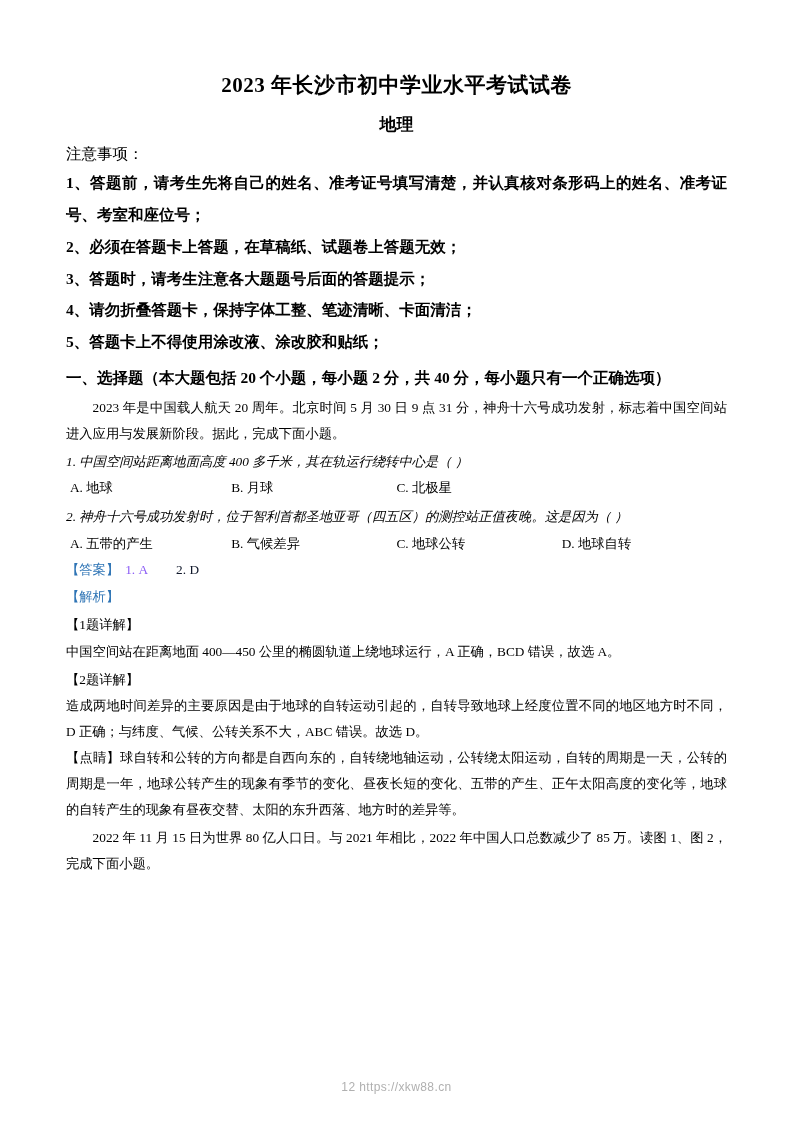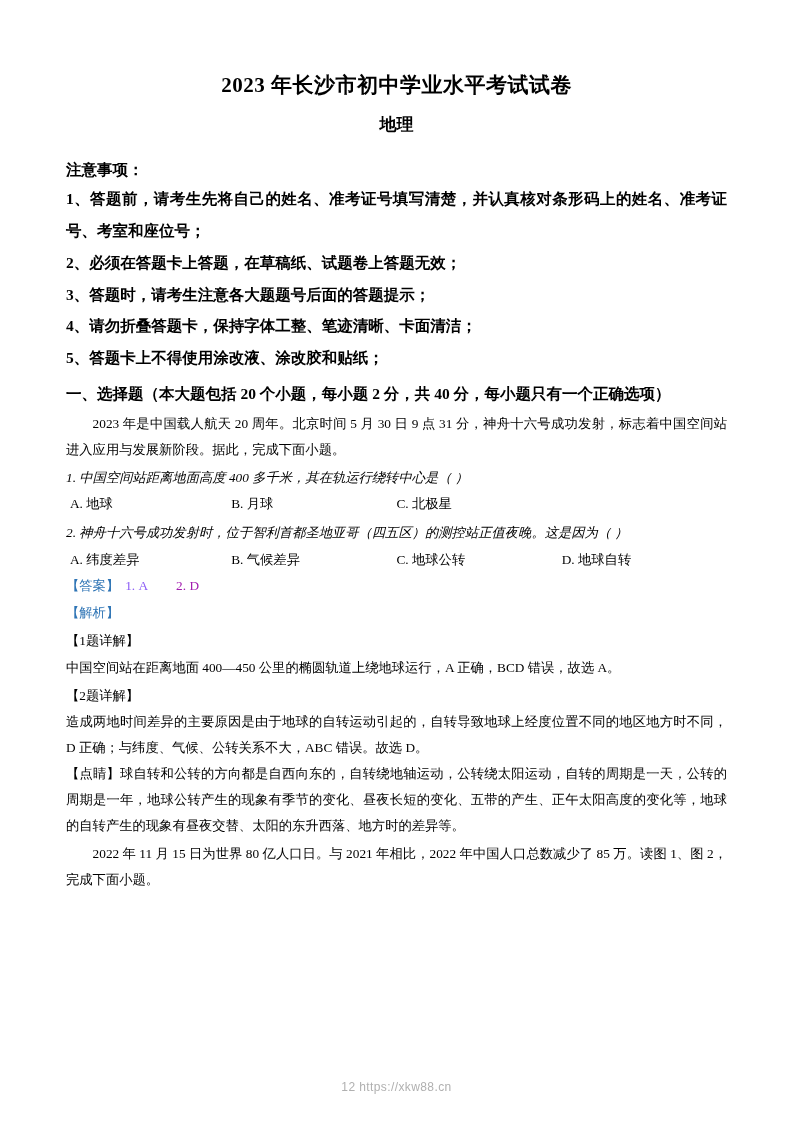--- a/index.html
+++ b/index.html
@@ -33,22 +33,22 @@
   }
   .doc-subtitle {
     text-align: center;
     font-size: 17px;
     font-weight: bold;
     margin: 10px 0 0 0;
     line-height: 1.5;
   }
   .notice-heading {
     font-size: 15.5px;
-    font-weight: bold;
-    margin-top: 20px;
+    font-weight: normal;
+    margin-top: 4px;
     line-height: 1.7;
   }
   .notice-item {
     font-size: 15.5px;
     font-weight: bold;
     line-height: 2.05;
     text-align: justify;
   }
   .section-heading {
     font-size: 15.5px;
@@ -82,21 +82,21 @@
   .tag-line {
     font-size: 13.3px;
     line-height: 2.0;
     color: #2E74B5;
   }
   .tag-line .ans {
     color: #8b5cf6;
     margin-left: 6px;
   }
   .tag-line .ans-2 {
-    color: #a21caf;
+    color: #0f172a;
     margin-left: 28px;
   }
   .detail-heading {
     font-size: 13.3px;
     line-height: 2.0;
     margin-top: 2px;
   }
   .detail-body {
     font-size: 13.3px;
     line-height: 1.95;
@@ -136,21 +136,21 @@
 
   <div class="q-stem">1. 中国空间站距离地面高度 400 多千米，其在轨运行绕转中心是（     ）</div>
   <div class="opts">
     <span class="opt">A. 地球</span>
     <span class="opt">B. 月球</span>
     <span class="opt">C. 北极星</span>
   </div>
 
   <div class="q-stem">2. 神舟十六号成功发射时，位于智利首都圣地亚哥（四五区）的测控站正值夜晚。这是因为（     ）</div>
   <div class="opts">
-    <span class="opt">A. 纬度差异</span>
+    <span class="opt">A. 五带的产生</span>
     <span class="opt">B. 气候差异</span>
     <span class="opt">C. 地球公转</span>
     <span class="opt">D. 地球自转</span>
   </div>
 
   <div class="tag-line">
     <span>【答案】</span><span class="ans">1. A</span><span class="ans-2">2. D</span>
   </div>
 
   <div class="tag-line">【解析】</div>

